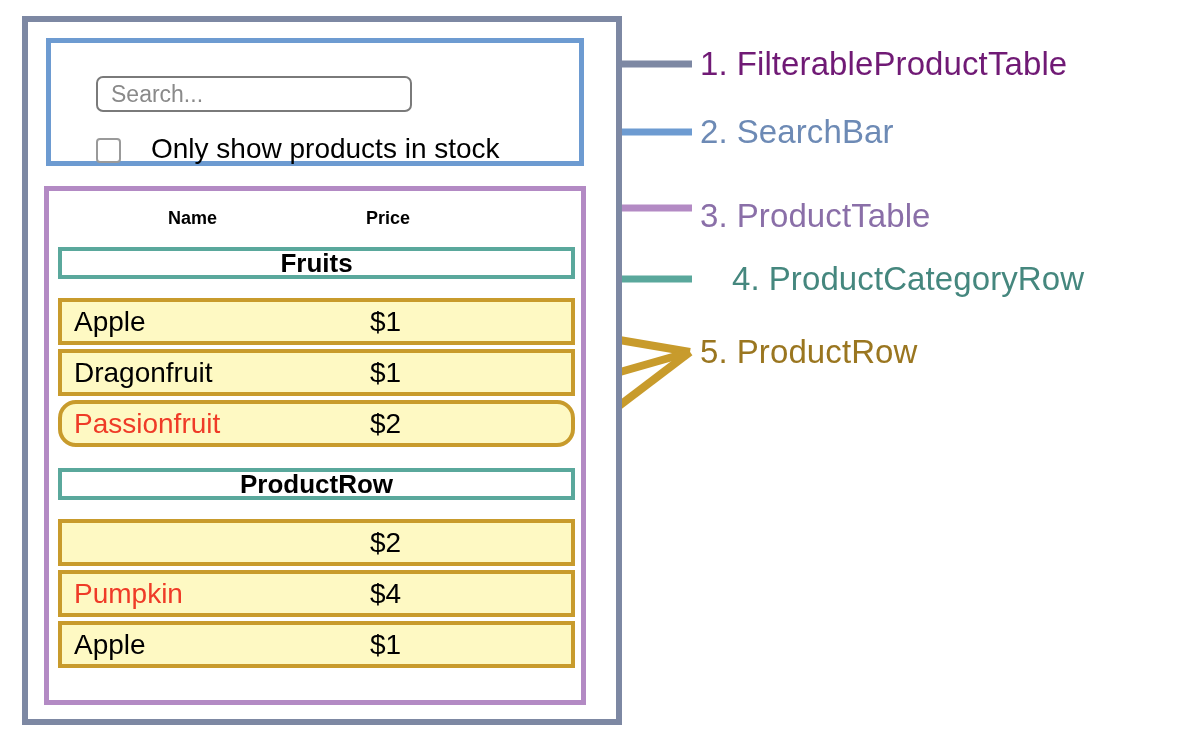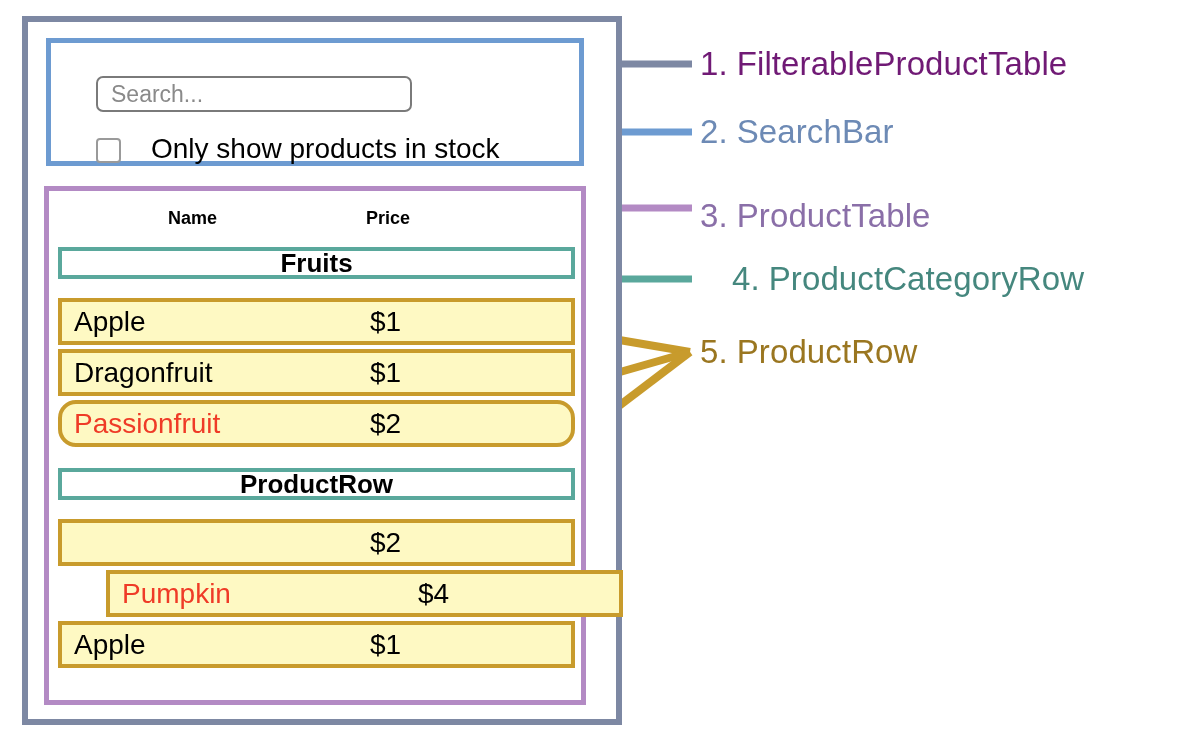--- a/index.html
+++ b/index.html
@@ -245,21 +245,21 @@
       </div>
 
       <div class="cat-row" style="top:277px;">
         <div class="cat-label">ProductRow</div>
       </div>
 
       <div class="prod-row" style="top:328px;">
         <div class="prod-cell price">$2</div>
       </div>
 
-      <div class="prod-row" style="top:379px;margin-left:48px;">
+      <div class="prod-row" style="top:379px;">
         <div class="prod-cell name out-of-stock">Pumpkin</div>
         <div class="prod-cell price">$4</div>
       </div>
 
       <div class="prod-row" style="top:430px;">
         <div class="prod-cell name">Apple</div>
         <div class="prod-cell price">$1</div>
       </div>
 
     </div>

